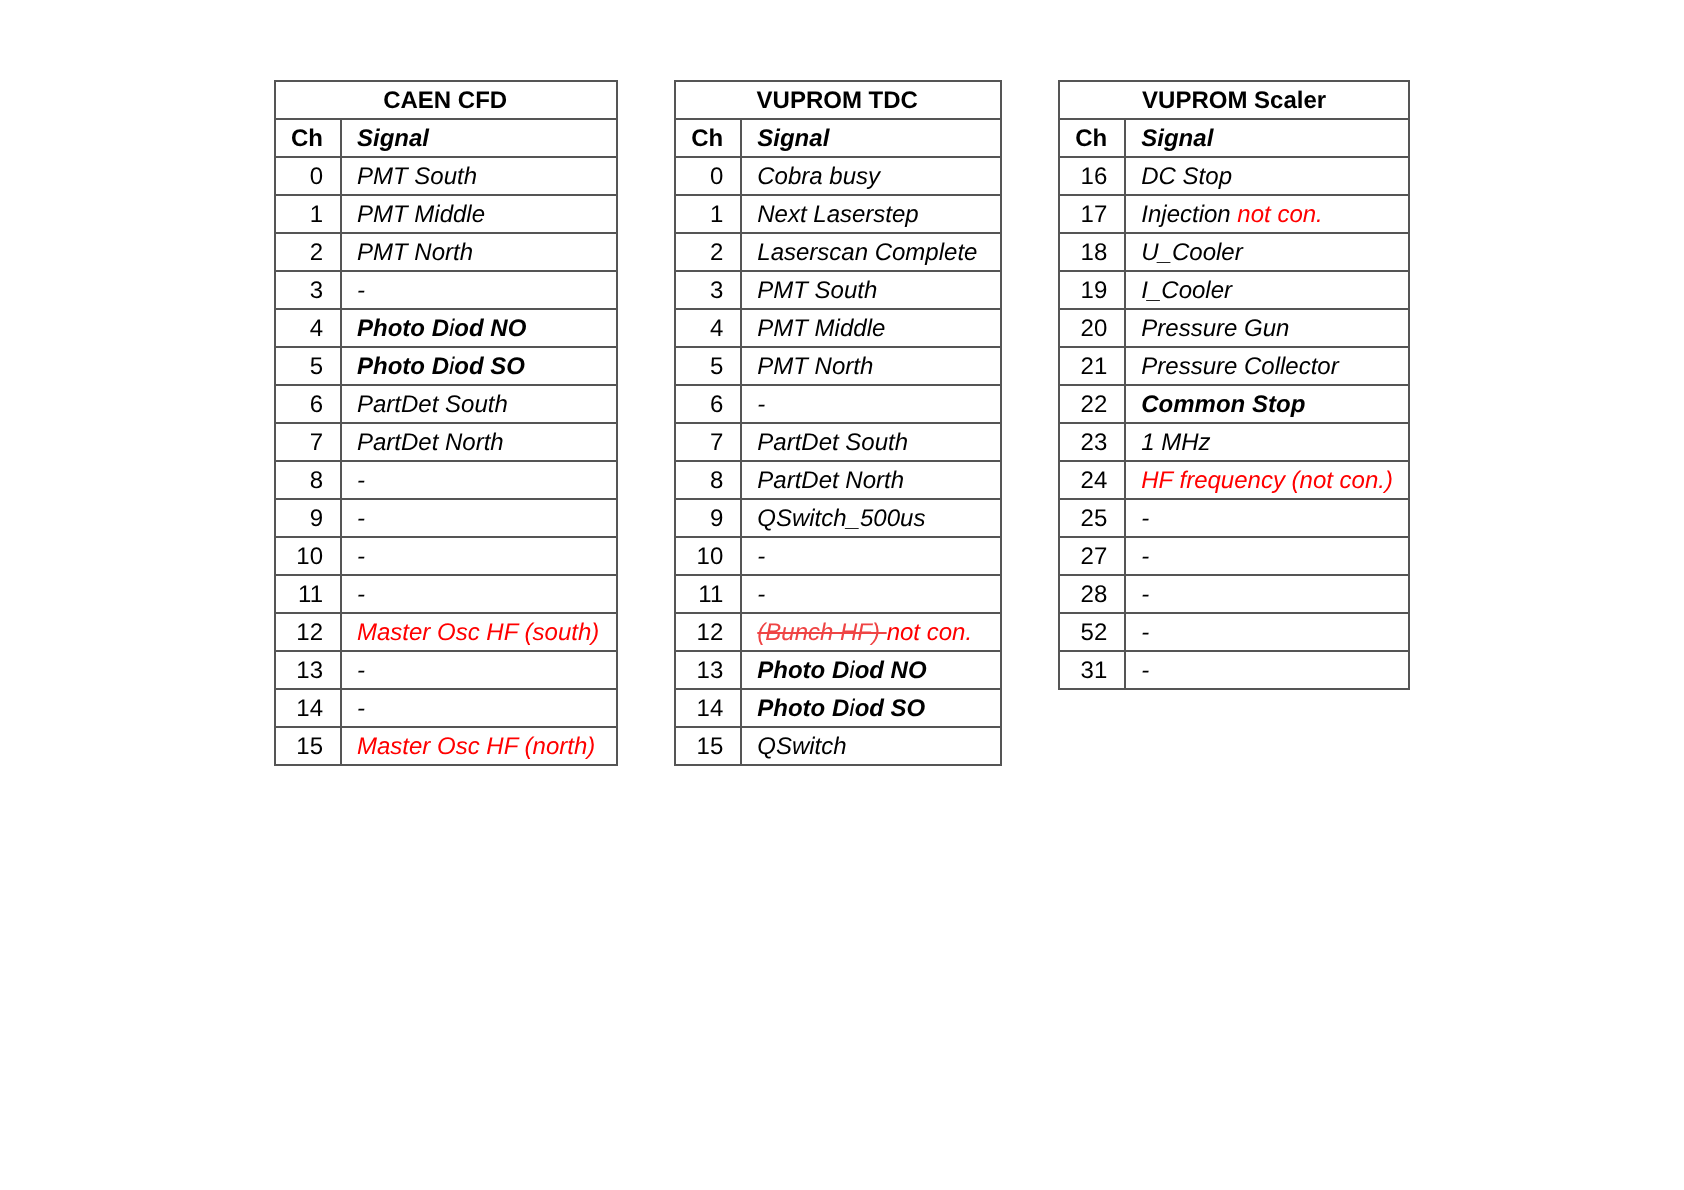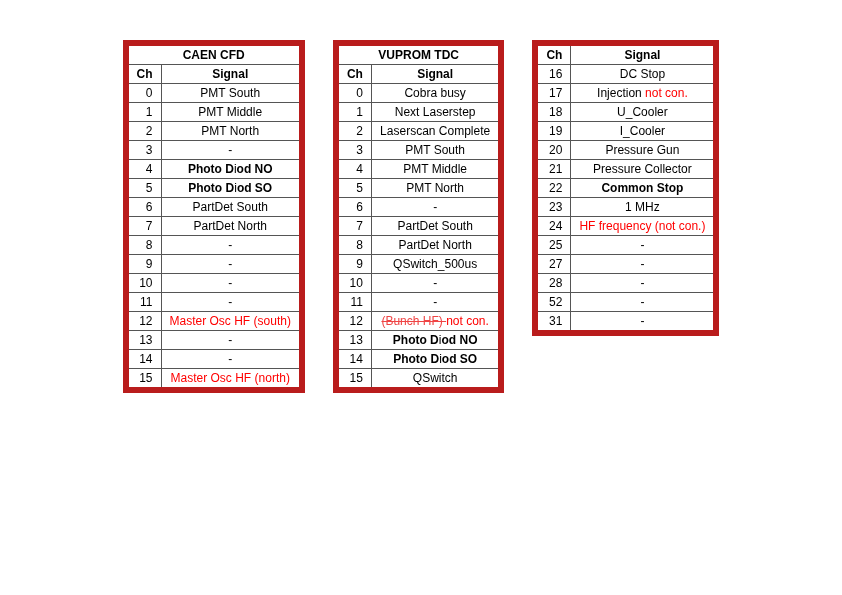--- a/index.html
+++ b/index.html
@@ -14,21 +14,21 @@
       justify-content: center;
       padding: 40px 20px;
     }
     .tables-wrapper {
       display: flex;
       gap: 28px;
       align-items: flex-start;
     }
     .channel-table {
       border-collapse: collapse;
-      border: 6px solid #b91c1c;
+      border: 1px solid #b91c1c;
     }
     .channel-table th,
     .channel-table td {
       border: 1px solid #555;
       padding: 2px 8px;
       white-space: nowrap;
     }
     .channel-table thead tr th {
       text-align: center;
       font-weight: bold;
@@ -36,22 +36,23 @@
     .channel-table .title-row th {
       text-align: center;
       font-weight: bold;
       background: #fff;
     }
     .channel-table .col-ch {
       text-align: right;
       width: 32px;
     }
     .channel-table .col-signal {
-      text-align: center;
+      text-align: left;
       min-width: 130px;
+      font-style: italic;
     }
     .red { color: red; }
     .bold { font-weight: bold; }
   </style>
 </head>
 <body>
 
 <div class="tables-wrapper">
 <table class="channel-table">
       <thead>
@@ -202,20 +203,23 @@
           <td class="col-signal"><span class="bold">Photo D</span><span>i</span><span class="bold">od SO</span></td>
         </tr>
         <tr>
           <td class="col-ch">15</td>
           <td class="col-signal"><span>QSwitch</span></td>
         </tr>
       </tbody>
     </table>
     <table class="channel-table">
       <thead>
+        <tr class="title-row">
+          <th colspan="2">VUPROM Scaler</th>
+        </tr>
         <tr>
           <th class="col-ch">Ch</th>
           <th class="col-signal">Signal</th>
         </tr>
       </thead>
       <tbody>
         <tr>
           <td class="col-ch">16</td>
           <td class="col-signal"><span>DC Stop</span></td>
         </tr>

